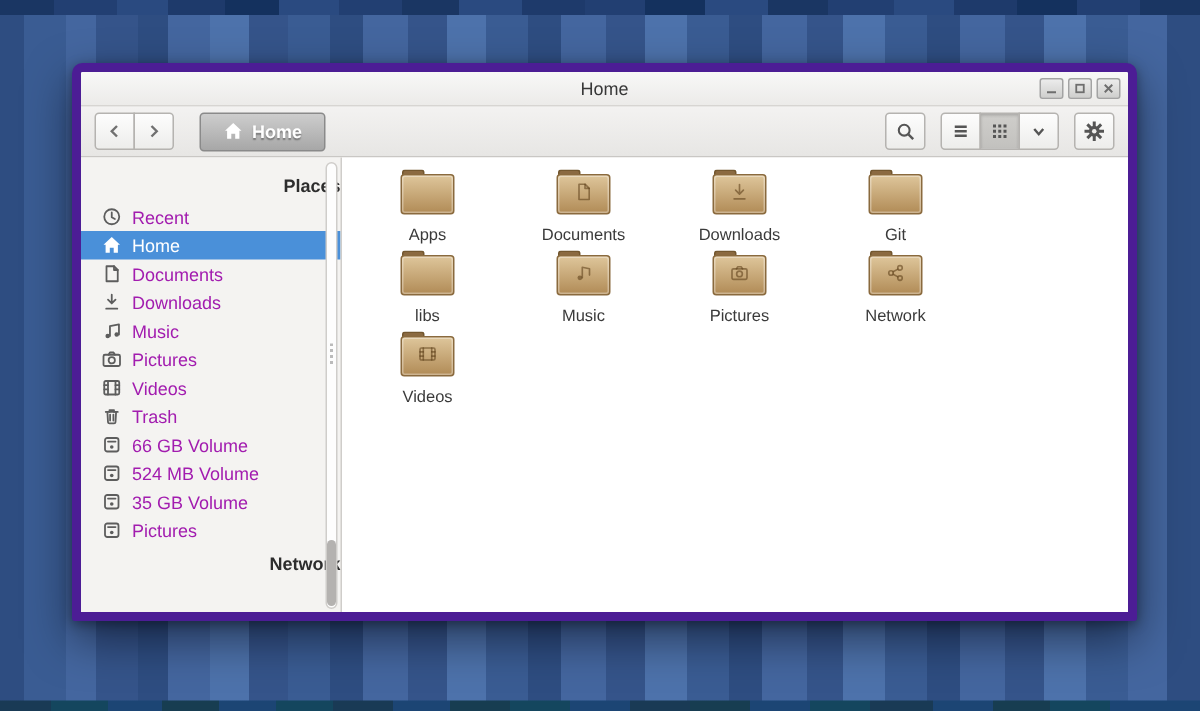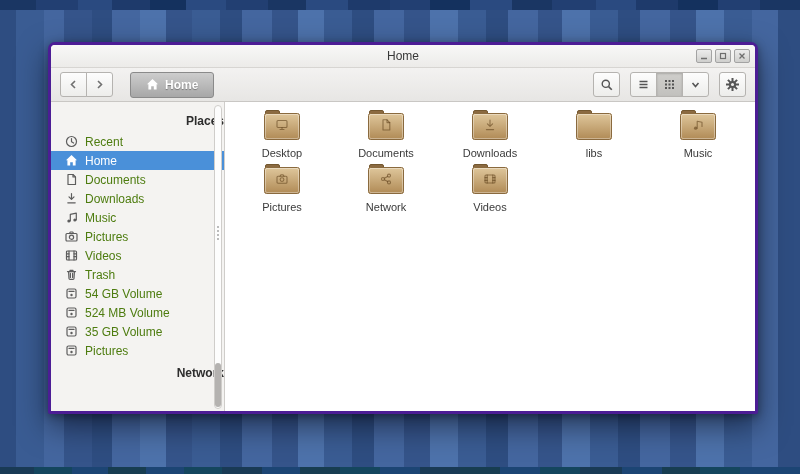--- a/index.html
+++ b/index.html
@@ -20,21 +20,21 @@
       #4d72ab 696px,#4d72ab 724px,#3a5c93 724px,#3a5c93 752px,#44669f 752px,#44669f 778px,
       #2e4d81 778px,#2e4d81 800px);
   }
   .band-top, .band-bottom { position:absolute; left:0; width:800px; }
   .band-top { top:0; height:10px;
     background:linear-gradient(90deg,#1a3663 0,#1a3663 36px,#223f72 36px,#223f72 78px,#2a4a80 78px,#2a4a80 112px,#1e3a6b 112px,#1e3a6b 150px,#14315e 150px,#14315e 186px,#2a4a80 186px,#2a4a80 226px,#223f72 226px,#223f72 268px,#1a3663 268px,#1a3663 306px,#2a4a80 306px,#2a4a80 348px,#1e3a6b 348px,#1e3a6b 390px,#223f72 390px,#223f72 430px,#14315e 430px,#14315e 470px,#2a4a80 470px,#2a4a80 512px,#1a3663 512px,#1a3663 552px,#223f72 552px,#223f72 596px,#2a4a80 596px,#2a4a80 636px,#1e3a6b 636px,#1e3a6b 678px,#14315e 678px,#14315e 718px,#223f72 718px,#223f72 760px,#1a3663 760px,#1a3663 800px); }
   .band-bottom { bottom:0; height:7px;
     background:linear-gradient(90deg,#193a55 0,#193a55 34px,#14465e 34px,#14465e 72px,#1c4574 72px,#1c4574 108px,#173d51 108px,#173d51 146px,#1c4574 146px,#1c4574 184px,#14465e 184px,#14465e 222px,#193a55 222px,#193a55 262px,#1c4574 262px,#1c4574 300px,#173d51 300px,#173d51 340px,#14465e 340px,#14465e 380px,#1c4574 380px,#1c4574 420px,#193a55 420px,#193a55 460px,#173d51 460px,#173d51 500px,#1c4574 500px,#1c4574 540px,#14465e 540px,#14465e 580px,#193a55 580px,#193a55 622px,#1c4574 622px,#1c4574 662px,#173d51 662px,#173d51 700px,#14465e 700px,#14465e 740px,#1c4574 740px,#1c4574 800px); }
 
   .window { position:absolute; left:48px; top:42px; width:710px; height:372px;
-    background:#fff; border:3px solid #4c1d95; border-radius:7px 7px 2px 2px;
+    background:#fff; border:6px solid #4c1d95; border-radius:7px 7px 2px 2px;
     box-shadow:0 12px 30px rgba(0,0,10,.5), 0 2px 8px rgba(0,0,10,.35);
     display:flex; flex-direction:column; overflow:hidden; }
 
   .titlebar { height:23px; flex:none; position:relative;
     background:linear-gradient(#f8f8f7,#ecebe9); border-bottom:1px solid #d7d5d2;
     display:flex; align-items:center; justify-content:center; }
   .title { font-size:12px; color:#383838; }
   .win-controls { position:absolute; right:5px; top:4px; display:flex; gap:3px; }
   .win-btn { width:16px; height:14px; border:1px solid #a3a3a3; border-radius:2px;
     background:linear-gradient(#ececec,#cfcfcd); display:flex; align-items:center; justify-content:center; cursor:default; }
@@ -52,21 +52,21 @@
   .loc-btn { margin-left:17px; height:26px; padding:0 15px; border:1px solid #8a8a8a; border-radius:3px;
     background:linear-gradient(#cdcdcd,#a7a7a7); color:#fff; font-size:12px; font-weight:bold;
     text-shadow:0 1px 1px rgba(0,0,0,.35); display:flex; align-items:center; gap:6px; cursor:default; }
   .spacer { flex:1; }
   .gap10 { width:10px; }
 
   .content { flex:1; display:flex; min-height:0;text-align:right; }
   .sidebar { width:174px; flex:none; background:#f4f3f1; border-right:1px solid #cfcdca;
     position:relative; padding-top:6px; font-size:12px; overflow:hidden; }
   .sb-header { font-weight:bold; font-size:12px; color:#2d2d2d; padding:6px 0 4px 10px; }
-  .sb-item { height:19px; display:flex; align-items:center; padding-left:14px; gap:7px; color:#4d7c0f; cursor:default; }
+  .sb-item { height:19px; display:flex; align-items:center; padding-left:14px; gap:7px; color:#a21caf; cursor:default; }
   .sb-item .sb-icon { width:13px; height:13px; flex:none; color:#5d5d5d; display:flex; }
   .sb-item.selected { background:#4a90d9; color:#fff; }
   .sb-item.selected .sb-icon { color:#fff; }
   .sb-scrollbar { position:absolute; top:3px; right:2px; bottom:2px; width:8px;
     background:#fdfdfd; border:1px solid #cfcdca; border-radius:5px; }
   .sb-grip { position:absolute; top:120px; left:2px; width:2px; height:14px;
     background:repeating-linear-gradient(#bbb 0,#bbb 2px,transparent 2px,transparent 4px); }
   .sb-thumb { position:absolute; bottom:1px; left:0px; width:6px; height:44px; background:#b4b2b0; border-radius:4px; }
 
   .main { flex:1; background:#fff; padding:8px 0 0 5px; display:flex; flex-wrap:wrap; align-content:flex-start; }
@@ -266,21 +266,21 @@
   <div>
     <div class="sb-items">
   <div class="sb-item">
     <span class="sb-icon">
                   <svg width="13" height="13" viewBox="0 0 13 13">
                     <rect x="2" y="2" width="9" height="9" rx="1.5" stroke="currentColor" stroke-width="1.2" fill="none" stroke-linecap="round" stroke-linejoin="round"></rect>
                     <path d="M4 4.4 H9" stroke="currentColor" stroke-width="1.2" fill="none" stroke-linecap="round" stroke-linejoin="round"></path>
                     <circle cx="6.5" cy="8" r="1.2" fill="currentColor"></circle>
                   </svg>
                 </span>
-    <span>54 GB Volume</span>
+    <span>66 GB Volume</span>
   </div>
 
 
   <div class="sb-item">
     <span class="sb-icon">
                   <svg width="13" height="13" viewBox="0 0 13 13">
                     <rect x="2" y="2" width="9" height="9" rx="1.5" stroke="currentColor" stroke-width="1.2" fill="none" stroke-linecap="round" stroke-linejoin="round"></rect>
                     <path d="M4 4.4 H9" stroke="currentColor" stroke-width="1.2" fill="none" stroke-linecap="round" stroke-linejoin="round"></path>
                     <circle cx="6.5" cy="8" r="1.2" fill="currentColor"></circle>
                   </svg>
@@ -316,39 +316,36 @@
     <div class="sb-header">Network</div>
     <div class="sb-items"></div>
   </div>
 </div>
       <div class="sb-scrollbar">
         <div class="sb-grip"></div>
         <div class="sb-thumb"></div>
       </div>
     </div>
     <div class="main" id="folder-grid">
-
-  <div class="folder">
-    <span class="folder-icon"><svg width="38" height="31" viewBox="0 0 38 31">
-    <defs>
-                <linearGradient id="fg" x1="0" y1="0" x2="0" y2="1">
-      <stop offset="0" stop-color="#dfc79c"></stop>
-      <stop offset="1" stop-color="#b08a55"></stop>
-    </linearGradient>
-              </defs>
-    <rect x="2.5" y="0.5" width="14" height="7" rx="1.5" fill="#8b6a41" stroke="#73572f"></rect>
-    <rect x="1.5" y="3.5" width="35" height="26" rx="2" fill="url(#fg)" stroke="#8a6a3e"></rect>
-    <rect x="2.5" y="4.5" width="33" height="24" rx="1.5" fill="none" stroke="rgba(255,255,255,0.35)"></rect>
-    <g transform="translate(13,9)">
-                <rect x="1" y="1.5" width="10" height="7" rx="1" stroke="rgba(96,66,28,0.6)" stroke-width="1.1" fill="none" stroke-linecap="round" stroke-linejoin="round"></rect>
-                <path d="M4 10.5 H8 M6 8.5 V10.5" stroke="rgba(96,66,28,0.6)" stroke-width="1.1" fill="none" stroke-linecap="round" stroke-linejoin="round"></path>
-              </g>
-  </svg></span>
-    <span class="folder-label">Desktop</span>
-  </div>
+  <div class="folder">
+    <span class="folder-icon"><svg width="38" height="31" viewBox="0 0 38 31">
+    <defs>
+                <linearGradient id="fg" x1="0" y1="0" x2="0" y2="1">
+      <stop offset="0" stop-color="#dfc79c"></stop>
+      <stop offset="1" stop-color="#b08a55"></stop>
+    </linearGradient>
+              </defs>
+    <rect x="2.5" y="0.5" width="14" height="7" rx="1.5" fill="#8b6a41" stroke="#73572f"></rect>
+    <rect x="1.5" y="3.5" width="35" height="26" rx="2" fill="url(#fg)" stroke="#8a6a3e"></rect>
+    <rect x="2.5" y="4.5" width="33" height="24" rx="1.5" fill="none" stroke="rgba(255,255,255,0.35)"></rect>
+    <g transform="translate(13,9)"></g>
+  </svg></span>
+    <span class="folder-label">Apps</span>
+  </div>
+
 
   <div class="folder">
     <span class="folder-icon"><svg width="38" height="31" viewBox="0 0 38 31">
     <defs>
                 <linearGradient id="fg" x1="0" y1="0" x2="0" y2="1">
       <stop offset="0" stop-color="#dfc79c"></stop>
       <stop offset="1" stop-color="#b08a55"></stop>
     </linearGradient>
               </defs>
     <rect x="2.5" y="0.5" width="14" height="7" rx="1.5" fill="#8b6a41" stroke="#73572f"></rect>
@@ -374,20 +371,35 @@
     <rect x="1.5" y="3.5" width="35" height="26" rx="2" fill="url(#fg)" stroke="#8a6a3e"></rect>
     <rect x="2.5" y="4.5" width="33" height="24" rx="1.5" fill="none" stroke="rgba(255,255,255,0.35)"></rect>
     <g transform="translate(13,9)">
                 <path d="M6 1 V7 M3.4 4.8 L6 7.4 L8.6 4.8" stroke="rgba(96,66,28,0.6)" stroke-width="1.1" fill="none" stroke-linecap="round" stroke-linejoin="round"></path>
                 <path d="M2.4 10.6 H9.6" stroke="rgba(96,66,28,0.6)" stroke-width="1.1" fill="none" stroke-linecap="round" stroke-linejoin="round"></path>
               </g>
   </svg></span>
     <span class="folder-label">Downloads</span>
   </div>
 
+  <div class="folder">
+    <span class="folder-icon"><svg width="38" height="31" viewBox="0 0 38 31">
+    <defs>
+                <linearGradient id="fg" x1="0" y1="0" x2="0" y2="1">
+      <stop offset="0" stop-color="#dfc79c"></stop>
+      <stop offset="1" stop-color="#b08a55"></stop>
+    </linearGradient>
+              </defs>
+    <rect x="2.5" y="0.5" width="14" height="7" rx="1.5" fill="#8b6a41" stroke="#73572f"></rect>
+    <rect x="1.5" y="3.5" width="35" height="26" rx="2" fill="url(#fg)" stroke="#8a6a3e"></rect>
+    <rect x="2.5" y="4.5" width="33" height="24" rx="1.5" fill="none" stroke="rgba(255,255,255,0.35)"></rect>
+    <g transform="translate(13,9)"></g>
+  </svg></span>
+    <span class="folder-label">Git</span>
+  </div>
 
   <div class="folder">
     <span class="folder-icon"><svg width="38" height="31" viewBox="0 0 38 31">
     <defs>
                 <linearGradient id="fg" x1="0" y1="0" x2="0" y2="1">
       <stop offset="0" stop-color="#dfc79c"></stop>
       <stop offset="1" stop-color="#b08a55"></stop>
     </linearGradient>
               </defs>
     <rect x="2.5" y="0.5" width="14" height="7" rx="1.5" fill="#8b6a41" stroke="#73572f"></rect>

